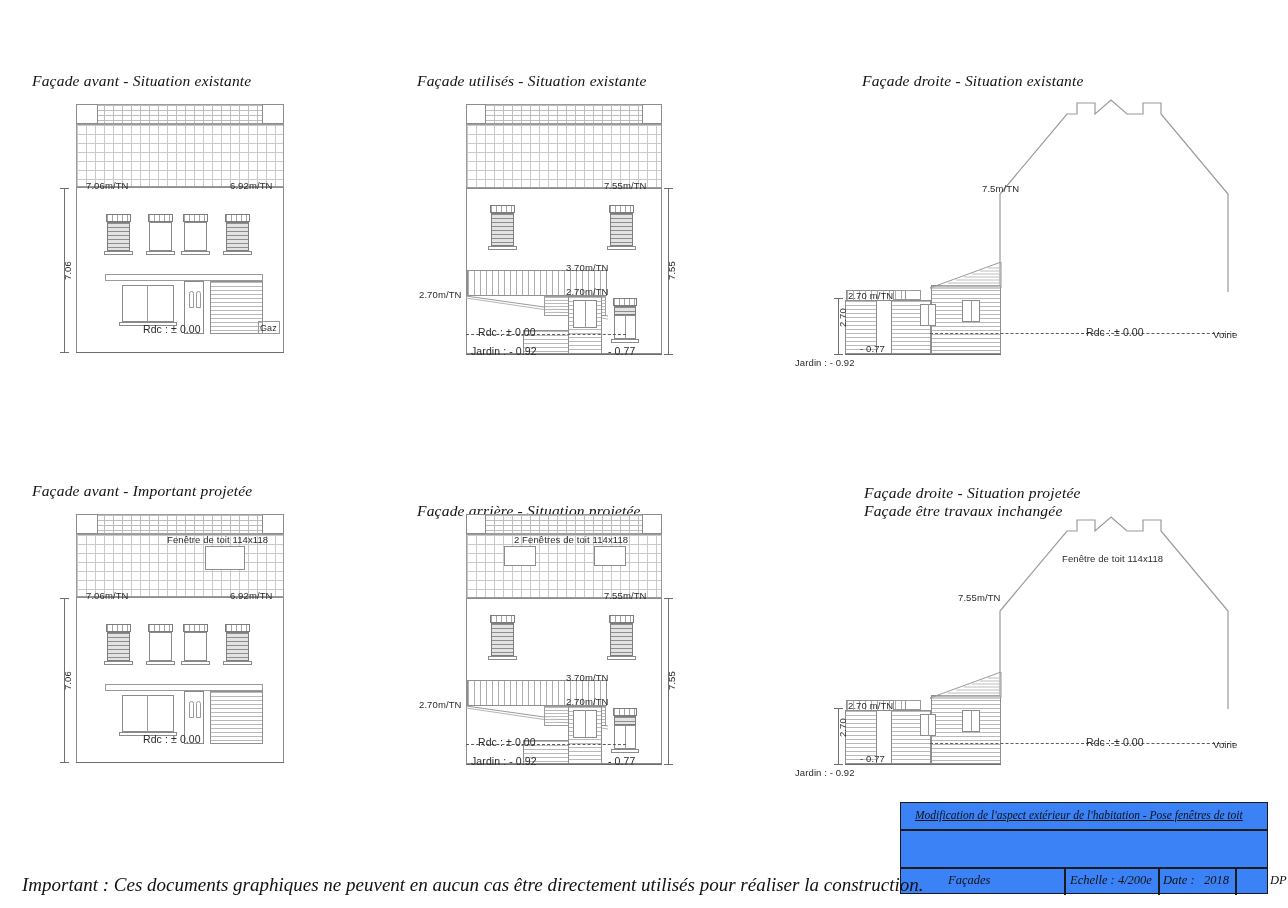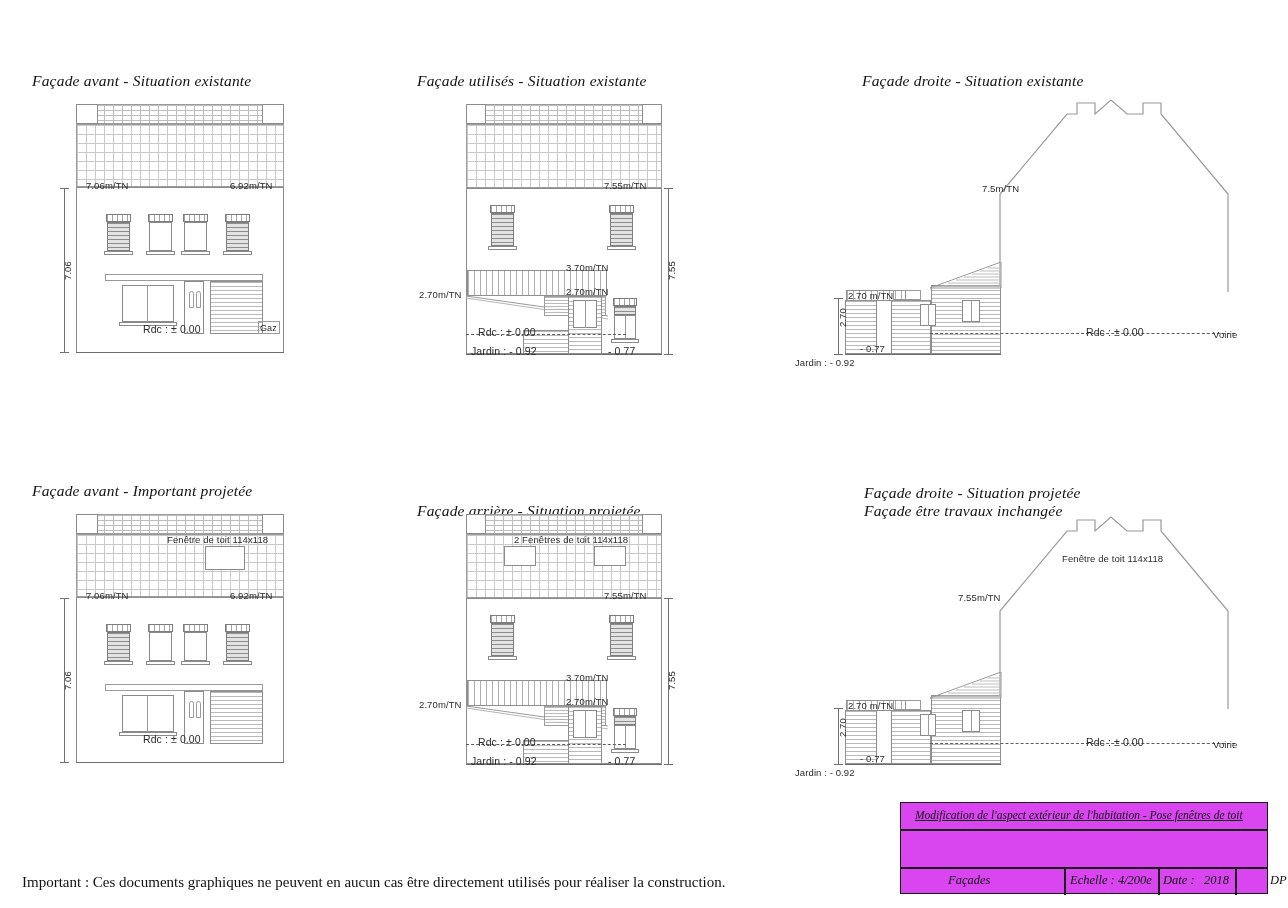--- a/index.html
+++ b/index.html
@@ -52,26 +52,26 @@
 
   
   .note{position:absolute;font-family:"Liberation Sans",sans-serif;font-size:9.5px;
         color:#2b2b2b;white-space:nowrap;letter-spacing:.1px;}
   .note.s{font-size:9px;}
   .note.vert{transform-origin:0 0;transform:rotate(-90deg);}
   .dimline{position:absolute;background:#6f6f6f;}
   .dashln{position:absolute;height:0;border-top:1px dashed #5d5d5d;}
 
   
-  .tblock{position:absolute;border:1.5px solid #1b1b1b;box-sizing:border-box;background:#d946ef;}
+  .tblock{position:absolute;border:1.5px solid #1b1b1b;box-sizing:border-box;background:#3b82f6;}
   .tb-sep{position:absolute;background:#1b1b1b;}
   .tb-text{position:absolute;font-style:italic;font-family:"Liberation Serif",serif;
            font-size:12.5px;color:#111;white-space:nowrap;}
   .tb-text.u{text-decoration:underline;}
-  .footer-note{position:absolute;font-size:15px;
+  .footer-note{position:absolute;font-style:italic;font-size:19px;
            font-family:"Liberation Serif",serif;color:#111;white-space:nowrap;}
 </style>
 </head>
 <body>
 
 <div class="sheet">
 
   <div class="view-title" style="left:32px;top:72px;">Façade avant - Situation existante</div>
 
   <div class="draw">

